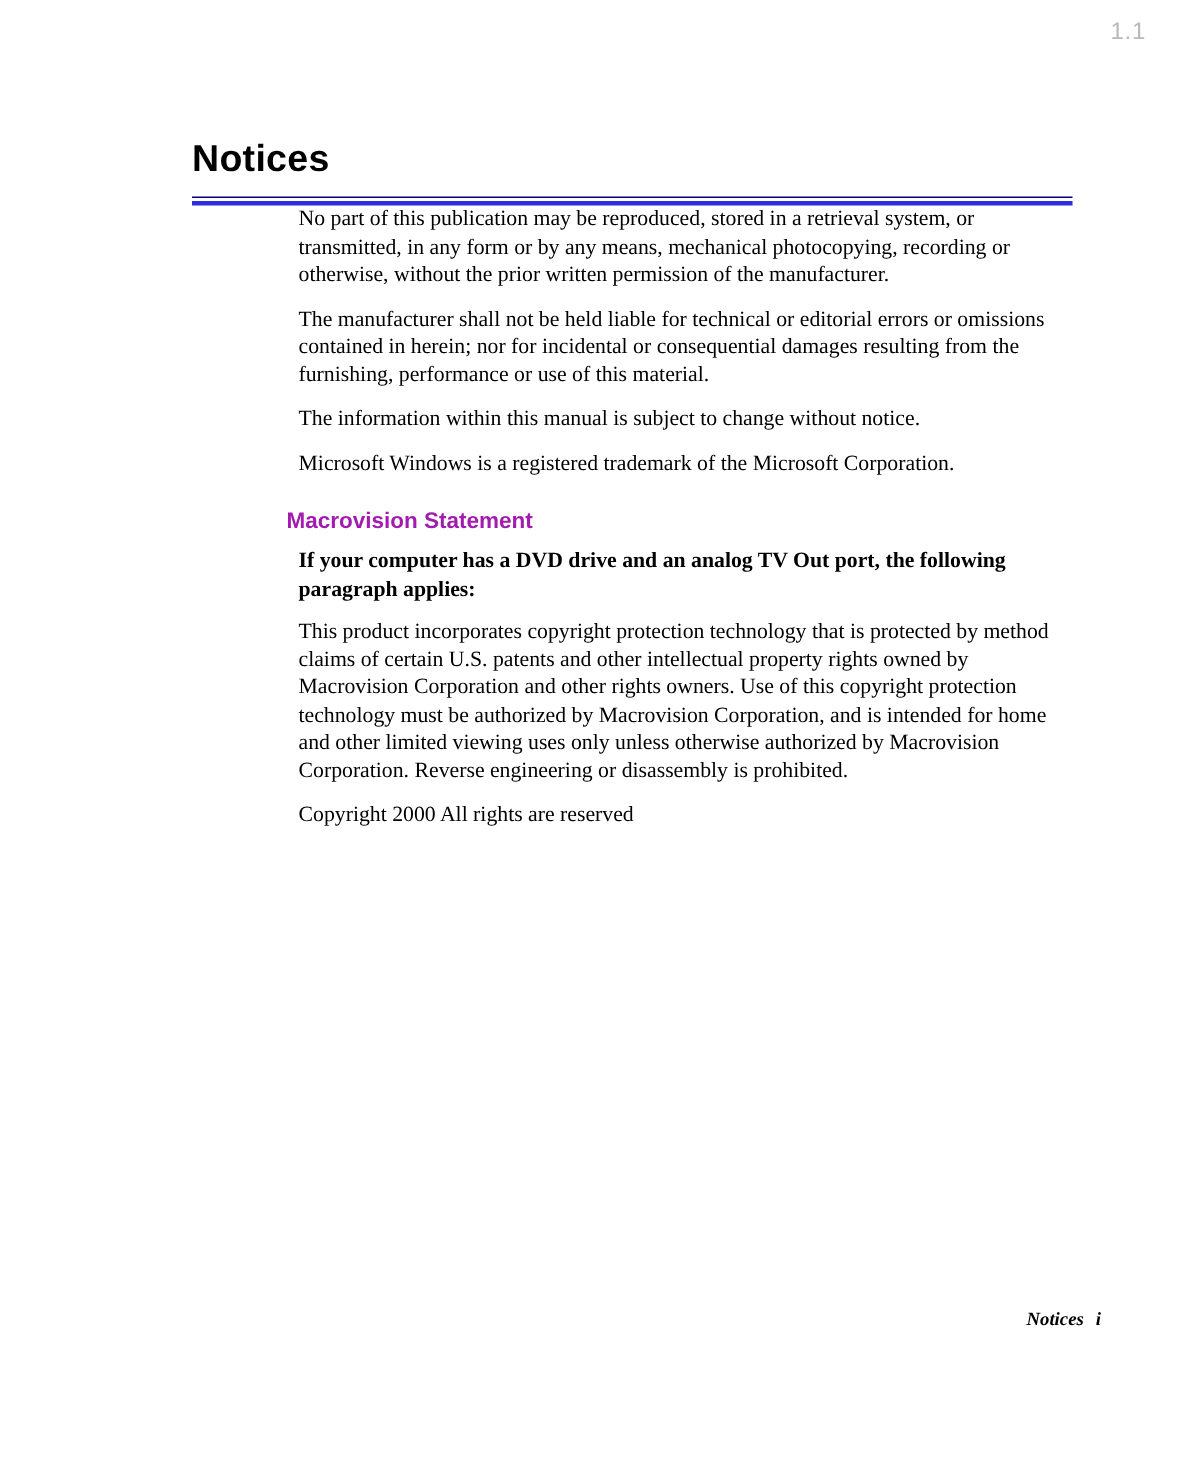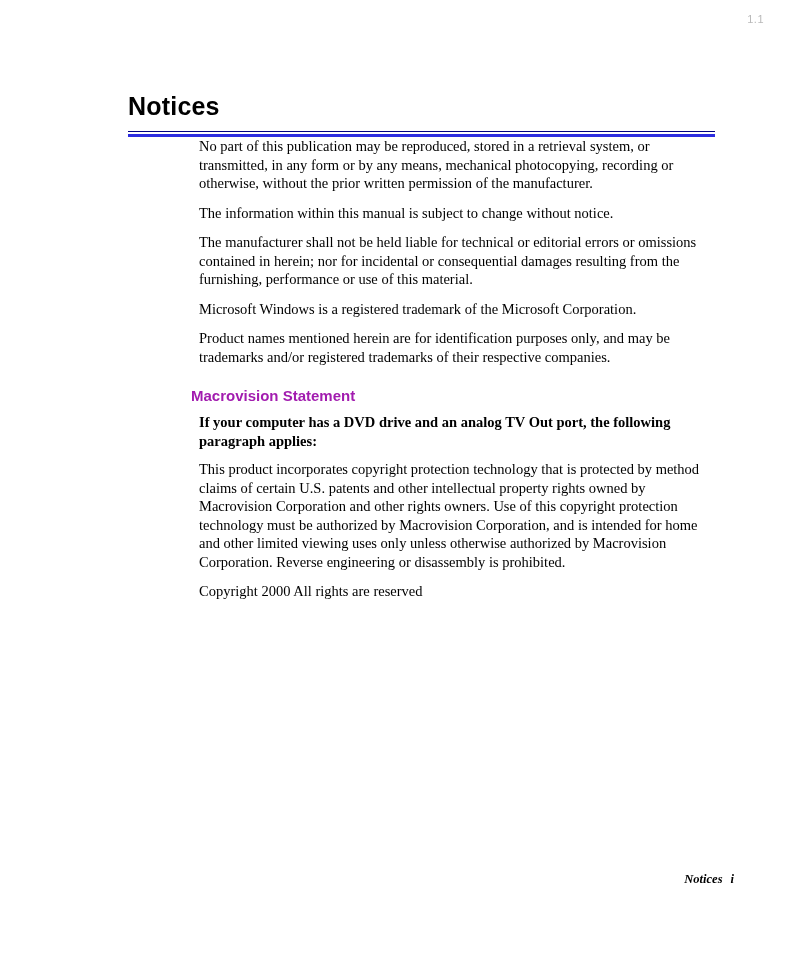--- a/index.html
+++ b/index.html
@@ -18,21 +18,21 @@
   .page {
     position: relative;
     width: 802px;
     height: 973px;
   }
   .corner-mark {
     position: absolute;
     top: 13px;
     right: 38px;
     font-family: "Liberation Sans", sans-serif;
-    font-size: 11px;
+    font-size: 16px;
     color: #b9b9b9;
     letter-spacing: 0.5px;
   }
   .content {
     position: absolute;
     left: 128px;
     top: 92px;
     width: 590px;
   }
   .title {
@@ -119,24 +119,23 @@
 
     <div class="rule-wrap">
       <div class="rule-thin"></div>
       <div class="rule-gap"></div>
       <div class="rule-thick"></div>
     </div>
 
     <div class="body-block">
 
       <p class="para">No part of this publication may be reproduced, stored in a retrieval system, or transmitted, in any form or by any means, mechanical photocopying, recording or otherwise, without the prior written permission of the manufacturer.</p>
+      <p class="para">The manufacturer shall not be held liable for technical or editorial errors or omissions contained in herein; nor for incidental or consequential damages resulting from the furnishing, performance or use of this material.</p>
       <p class="para">The information within this manual is subject to change without notice.</p>
-      <p class="para">The manufacturer shall not be held liable for technical or editorial errors or omissions contained in herein; nor for incidental or consequential damages resulting from the furnishing, performance or use of this material.</p>
       <p class="para">Microsoft Windows is a registered trademark of the Microsoft Corporation.</p>
-      <p class="para">Product names mentioned herein are for identification purposes only, and may be trademarks and/or registered trademarks of their respective companies.</p>
 
       <h2 class="subhead">Macrovision Statement</h2>
 
       <p class="bold-para">If your computer has a DVD drive and an analog TV Out port, the following paragraph applies:</p>
 
       <p class="para">This product incorporates copyright protection technology that is protected by method claims of certain U.S. patents and other intellectual property rights owned by Macrovision Corporation and other rights owners. Use of this copyright protection technology must be authorized by Macrovision Corporation, and is intended for home and other limited viewing uses only unless otherwise authorized by Macrovision Corporation. Reverse engineering or disassembly is prohibited.</p>
 
       <p class="para">Copyright 2000 All rights are reserved</p>
 
     </div>

